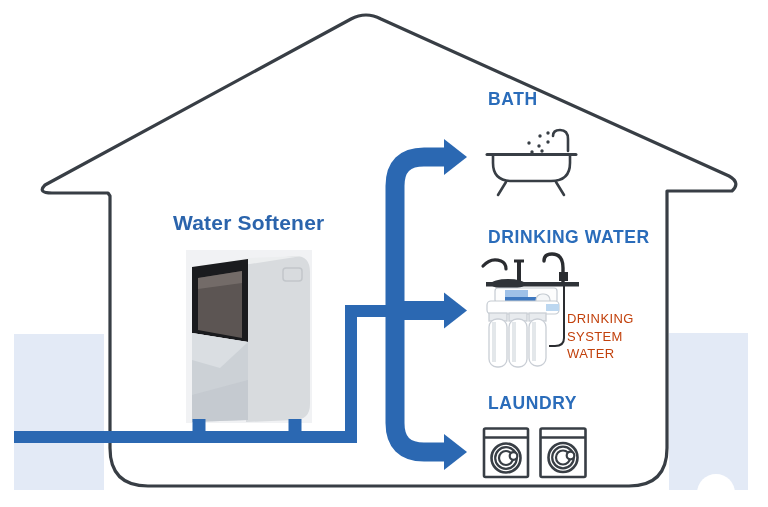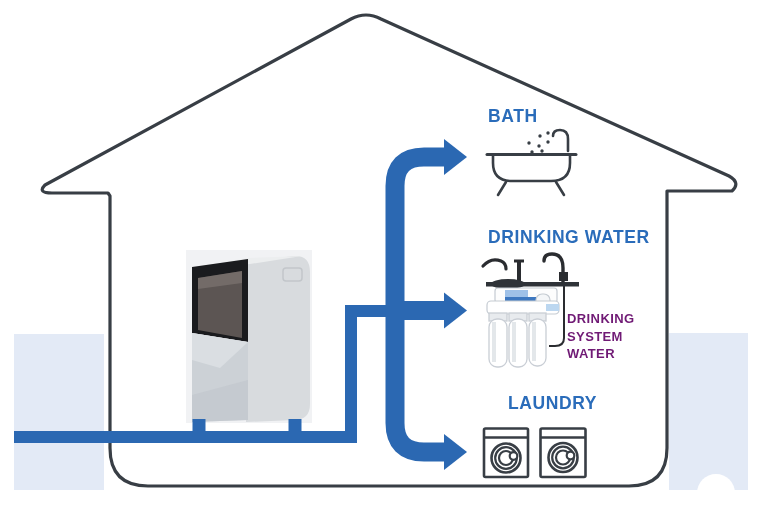--- a/index.html
+++ b/index.html
@@ -5,24 +5,24 @@
   html,body{margin:0;padding:0;background:#ffffff;}
   .canvas{
     position:relative;width:768px;height:507px;overflow:hidden;background:#ffffff;
     font-family:"Liberation Sans", sans-serif;
   }
   .canvas svg{position:absolute;left:0;top:0;}
   .lbl{position:absolute;color:#2a6cba;font-weight:bold;letter-spacing:0.6px;
        font-size:17.5px;white-space:nowrap;}
   .lbl-softener{position:absolute;left:173px;top:211px;color:#2b64ac;font-weight:bold;
        font-size:21px;letter-spacing:0.2px;white-space:nowrap;}
-  .lbl-bath{left:488px;top:106px;}
+  .lbl-bath{left:488px;top:89px;}
   .lbl-drinking{left:488px;top:227px;}
-  .lbl-laundry{left:488px;top:393px;margin-left:20px;}
-  .lbl-system{position:absolute;left:567px;top:310px;color:#701a75;font-weight:bold;
+  .lbl-laundry{left:488px;top:393px;}
+  .lbl-system{position:absolute;left:567px;top:310px;color:#c2410c;font-weight:normal;
        font-size:13px;line-height:17.5px;letter-spacing:0.4px;}
 </style>
 </head>
 <body>
 
 <div class="canvas">
 
 <svg width="768" height="507" viewBox="0 0 768 507">
 
   <rect x="14" y="334" width="90" height="156" fill="#e3eaf6"></rect>
@@ -111,20 +111,21 @@
   <g stroke="#383e45" fill="#ffffff" stroke-width="2.6">
     <rect x="540.5" y="428.5" width="45" height="48.5" rx="1.5"></rect>
     <path d="M 540.5 437.5 L 585.5 437.5" fill="none"></path>
     <circle cx="563" cy="457.5" r="14.5" fill="none"></circle>
     <circle cx="563" cy="457.5" r="10.8" fill="none" stroke-width="2.2"></circle>
     <circle cx="563" cy="457.5" r="7" fill="none" stroke-width="2.2"></circle>
     <circle cx="570.5" cy="455.5" r="3.8" fill="#ffffff" stroke-width="2.2"></circle>
   </g>
 </svg>
 
+  <div class="lbl-softener">Water Softener</div>
   <div class="lbl lbl-bath">BATH</div>
   <div class="lbl lbl-drinking">DRINKING WATER</div>
   <div class="lbl lbl-laundry">LAUNDRY</div>
   <div class="lbl-system">
     <div>DRINKING</div>
     <div>SYSTEM</div>
     <div>WATER</div>
   </div>
 
 </div>

